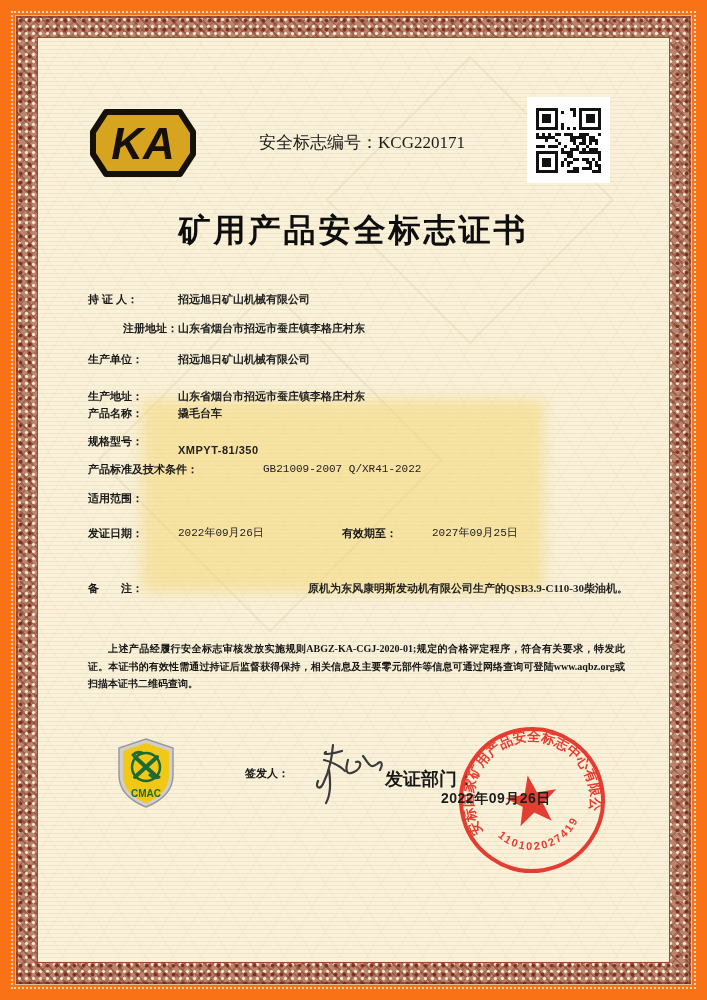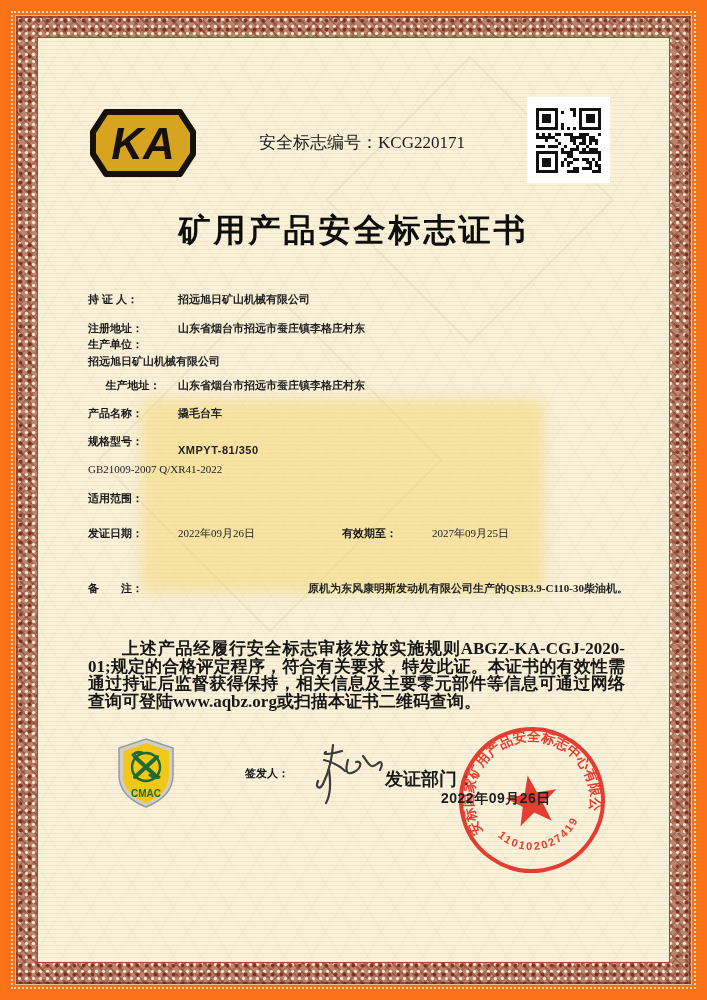--- a/index.html
+++ b/index.html
@@ -38,25 +38,25 @@
 
   
   .row{position:absolute;left:88px;width:540px;display:flex;align-items:flex-start;
        font-size:11px;line-height:17px;}
   .lbl{flex:none;width:90px;font-weight:700;color:#181818;
        font-family:"Liberation Sans",sans-serif;}
   .lbl.wide{width:175px;}
   .val{color:#222;}
   .kai{font-family:"Liberation Serif",serif;font-weight:600;}
   .mono{font-family:"Liberation Sans",sans-serif;font-weight:700;letter-spacing:.5px;margin-top:9px;}
-  .plain{font-family:Liberation Serif, serif;}
+  .plain{font-family:Liberation Mono, monospace;}
   .val2w{flex:none;width:164px;}
   .lbl2{flex:none;width:90px;font-weight:700;color:#181818;font-family:"Liberation Sans",sans-serif;}
 
-  .notice{position:absolute;left:88px;top:640px;width:537px;font-size:17px;line-height:17.6px;
+  .notice{position:absolute;left:88px;top:640px;width:537px;font-size:10px;line-height:17.6px;
           font-weight:700;color:#161616;text-indent:2em;text-align:justify;
           font-family:"Liberation Serif",serif;}
 
   
   .cmac{position:absolute;left:115px;top:737px;}
   .signer{position:absolute;left:245px;top:766px;font-size:11px;font-weight:700;
           font-family:"Liberation Sans",sans-serif;color:#181818;}
   .sig{position:absolute;left:300px;top:740px;}
   .dept{position:absolute;left:385px;top:767px;font-size:18px;font-weight:700;
         font-family:"Liberation Sans",sans-serif;color:#181818;}
@@ -301,41 +301,42 @@
         <rect x="20" y="20" width="1" height="1" fill="#111"></rect>
       </svg>
   </div>
 
   <div class="title">矿用产品安全标志证书</div>
 
   <div class="row" style="top:291px;">
     <span class="lbl">持 证 人：</span>
     <span class="val kai">招远旭日矿山机械有限公司</span>
   </div>
-  <div class="row" style="top:320px;">
+  <div class="row" style="top:320px;text-align:right;">
     <span class="lbl">注册地址：</span>
     <span class="val kai">山东省烟台市招远市蚕庄镇李格庄村东</span>
   </div>
-  <div class="row" style="top:336px;flex-direction:column;">
+  <div class="row" style="top:351px;">
     <span class="lbl">生产单位：</span>
     <span class="val kai">招远旭日矿山机械有限公司</span>
   </div>
-  <div class="row" style="top:377px;text-align:center;">
+  <div class="row" style="top:388px;">
     <span class="lbl">生产地址：</span>
     <span class="val kai">山东省烟台市招远市蚕庄镇李格庄村东</span>
   </div>
   <div class="row" style="top:405px;">
     <span class="lbl">产品名称：</span>
     <span class="val kai" style="font-weight:700;">撬毛台车</span>
   </div>
   <div class="row" style="top:433px;">
     <span class="lbl">规格型号：</span>
     <span class="val mono">XMPYT-81/350</span>
   </div>
   <div class="row" style="top:461px;">
+    <span class="lbl wide">产品标准及技术条件：</span>
     <span class="val plain">GB21009-2007 Q/XR41-2022</span>
   </div>
   <div class="row" style="top:490px;">
     <span class="lbl">适用范围：</span>
   </div>
   <div class="row" style="top:525px;">
     <span class="lbl">发证日期：</span>
     <span class="val plain val2w">2022年09月26日</span>
     <span class="lbl2">有效期至：</span>
     <span class="val plain">2027年09月25日</span>

